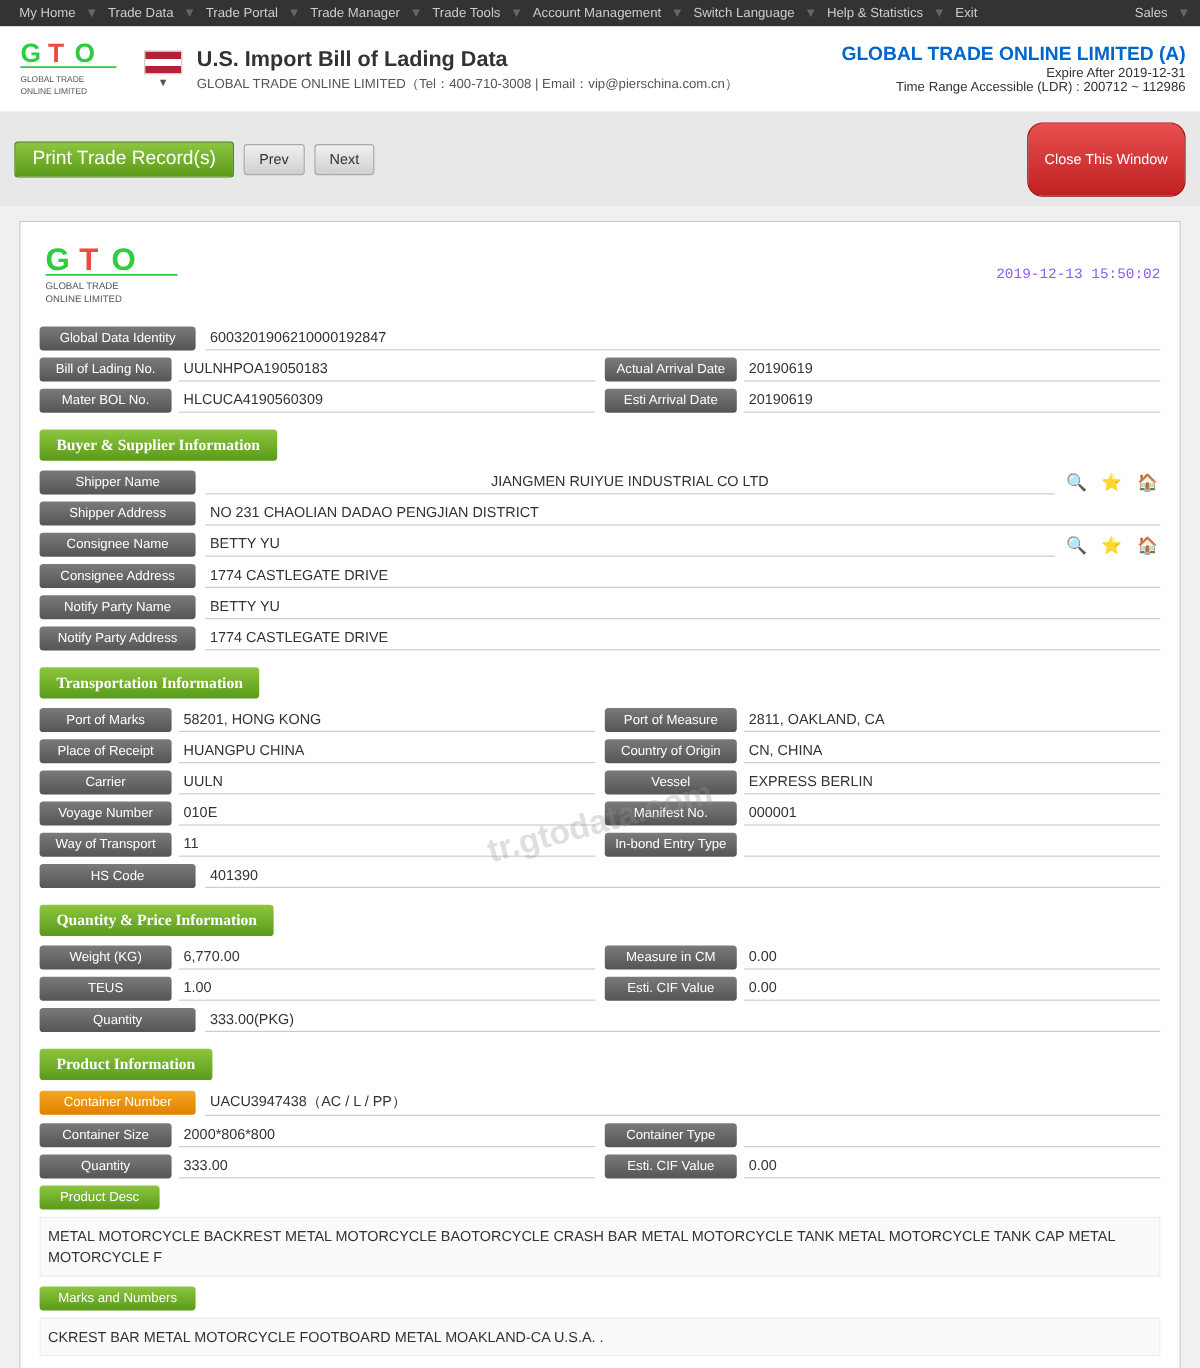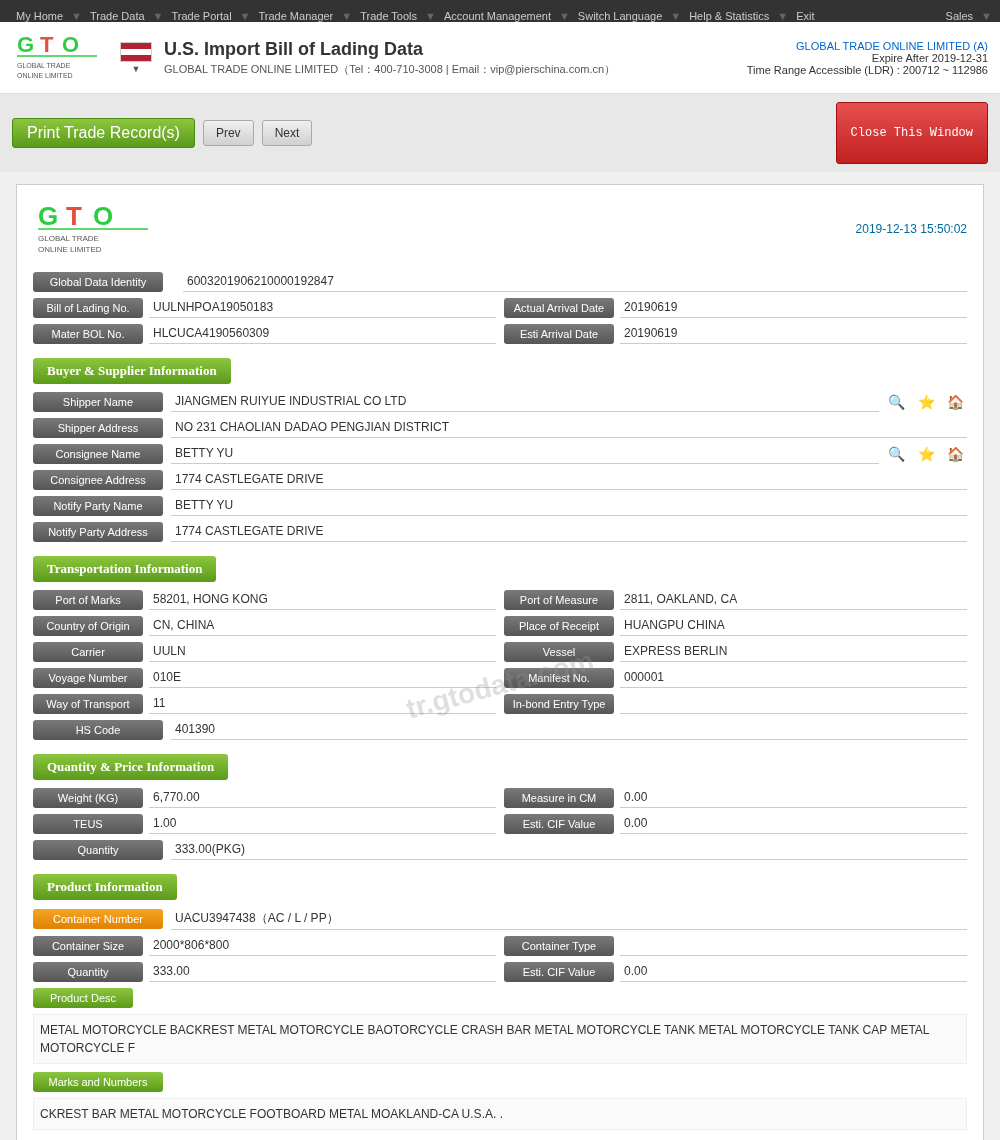--- a/index.html
+++ b/index.html
@@ -3,21 +3,21 @@
   <meta charset="utf-8">
   <style>
     * { margin: 0; padding: 0; box-sizing: border-box; }
     body { font-family: Arial, sans-serif; font-size: 12px; background: #f0f0f0; width: 1000px; }
 
     
     .top-nav {
       background: #333;
       color: #fff;
       display: flex;
-      align-items: flex-end;
+      align-items: center;
       height: 22px;
       padding: 0 8px;
       font-size: 11px;
     }
     .top-nav .nav-item {
       padding: 0 8px;
       cursor: pointer;
       color: #ccc;
       display: flex;
       align-items: center;
@@ -42,21 +42,21 @@
       display: flex;
       align-items: center;
       justify-content: center;
     }
     .flag-area { display: flex; flex-direction: column; align-items: center; gap: 2px; margin-left: 10px; }
     .flag { width: 32px; height: 20px; background: linear-gradient(180deg, #B22234 33%, #fff 33%, #fff 66%, #B22234 66%); border: 1px solid #ccc; position: relative; }
     .title-area { flex: 1; padding-left: 12px; }
     .title-area h2 { font-size: 18px; color: #333; font-weight: bold; }
     .title-area .subtitle { font-size: 11px; color: #555; margin-top: 2px; }
     .header-right { text-align: right; font-size: 11px; }
-    .header-right .company { color: #0066cc; font-weight: normal; font-size: 11px; }
+    .header-right .company { color: #0066cc; font-weight: bold; font-size: 16px; }
     .header-right .expire { color: #333; }
     .header-right .ldr { color: #333; }
 
     
     .toolbar {
       background: #e8e8e8;
       padding: 8px 12px;
       display: flex;
       align-items: center;
       gap: 8px;
@@ -78,44 +78,43 @@
       font-size: 12px;
       border-radius: 3px;
       cursor: pointer;
     }
     .btn-red {
       background: linear-gradient(180deg, #e85050, #c02020);
       color: #fff;
       border: 1px solid #a01010;
       padding: 23px 14px;
       font-size: 12px;
-      border-radius: 3px;
+      border-radius: 13px;
       cursor: pointer;
       margin-left: auto;
-      font-family: Liberation Mono, monospace;
     }
 
     
     .main-content {
       background: #f0f0f0;
       padding: 12px 16px;
     }
     .record-card {
       background: #fff;
       border: 1px solid #ccc;
       padding: 16px;
     }
     .record-header {
       display: flex;
       justify-content: space-between;
       align-items: center;
       margin-bottom: 16px;
     }
     .record-logo { display: flex; align-items: center; gap: 8px; }
-    .record-timestamp { font-size: 12px; color: #0369a1; }
+    .record-timestamp { font-size: 12px; color: #8b5cf6; font-family: Liberation Mono, monospace; }
 
     
     .field-row {
       display: flex;
       align-items: center;
       margin-bottom: 6px;
       gap: 8px;
     }
     .field-label {
       background: linear-gradient(180deg, #7a7a7a, #555);
@@ -138,21 +137,21 @@
       border-bottom: 1px solid #ccc;
       padding: 2px 4px;
       font-size: 12px;
       color: #333;
       min-height: 20px;
     }
     .global-data-row {
       display: flex;
       align-items: center;
       margin-bottom: 6px;
-      gap: 20px;
+      gap: 8px;
     }
 
     
     .section-header {
       display: flex;
       align-items: flex-start;
       margin: 14px 0 8px 0;
       font-family: Liberation Serif, serif;
     }
     .section-title {
@@ -336,21 +335,21 @@
         <span class="field-value">20190619</span>
       </div>
     </div>
 
     <div class="section-header">
       <span class="section-title">Buyer &amp; Supplier Information</span>
     </div>
 
     <div class="field-row">
       <span class="field-label">Shipper Name</span>
-      <span class="field-value" style="flex:1;">JIANGMEN RUIYUE INDUSTRIAL CO LTD</span>
+      <span class="field-value" style="flex:1;text-align:center;">JIANGMEN RUIYUE INDUSTRIAL CO LTD</span>
       <span class="icon-btn search-icon">🔍</span>
       <span class="icon-btn star-icon">⭐</span>
       <span class="icon-btn home-icon">🏠</span>
     </div>
 
     <div class="field-row">
       <span class="field-label">Shipper Address</span>
       <span class="field-value">NO 231 CHAOLIAN DADAO PENGJIAN DISTRICT</span>
     </div>
 
@@ -387,26 +386,26 @@
         <span class="field-value">58201, HONG KONG</span>
       </div>
       <div class="col">
         <span class="field-label">Port of Measure</span>
         <span class="field-value">2811, OAKLAND, CA</span>
       </div>
     </div>
 
     <div class="two-col-row">
       <div class="col">
+        <span class="field-label">Place of Receipt</span>
+        <span class="field-value">HUANGPU CHINA</span>
+      </div>
+      <div class="col">
         <span class="field-label">Country of Origin</span>
         <span class="field-value">CN, CHINA</span>
-      </div>
-      <div class="col">
-        <span class="field-label">Place of Receipt</span>
-        <span class="field-value">HUANGPU CHINA</span>
       </div>
     </div>
 
     <div class="two-col-row">
       <div class="col">
         <span class="field-label">Carrier</span>
         <span class="field-value">UULN</span>
       </div>
       <div class="col">
         <span class="field-label">Vessel</span>

